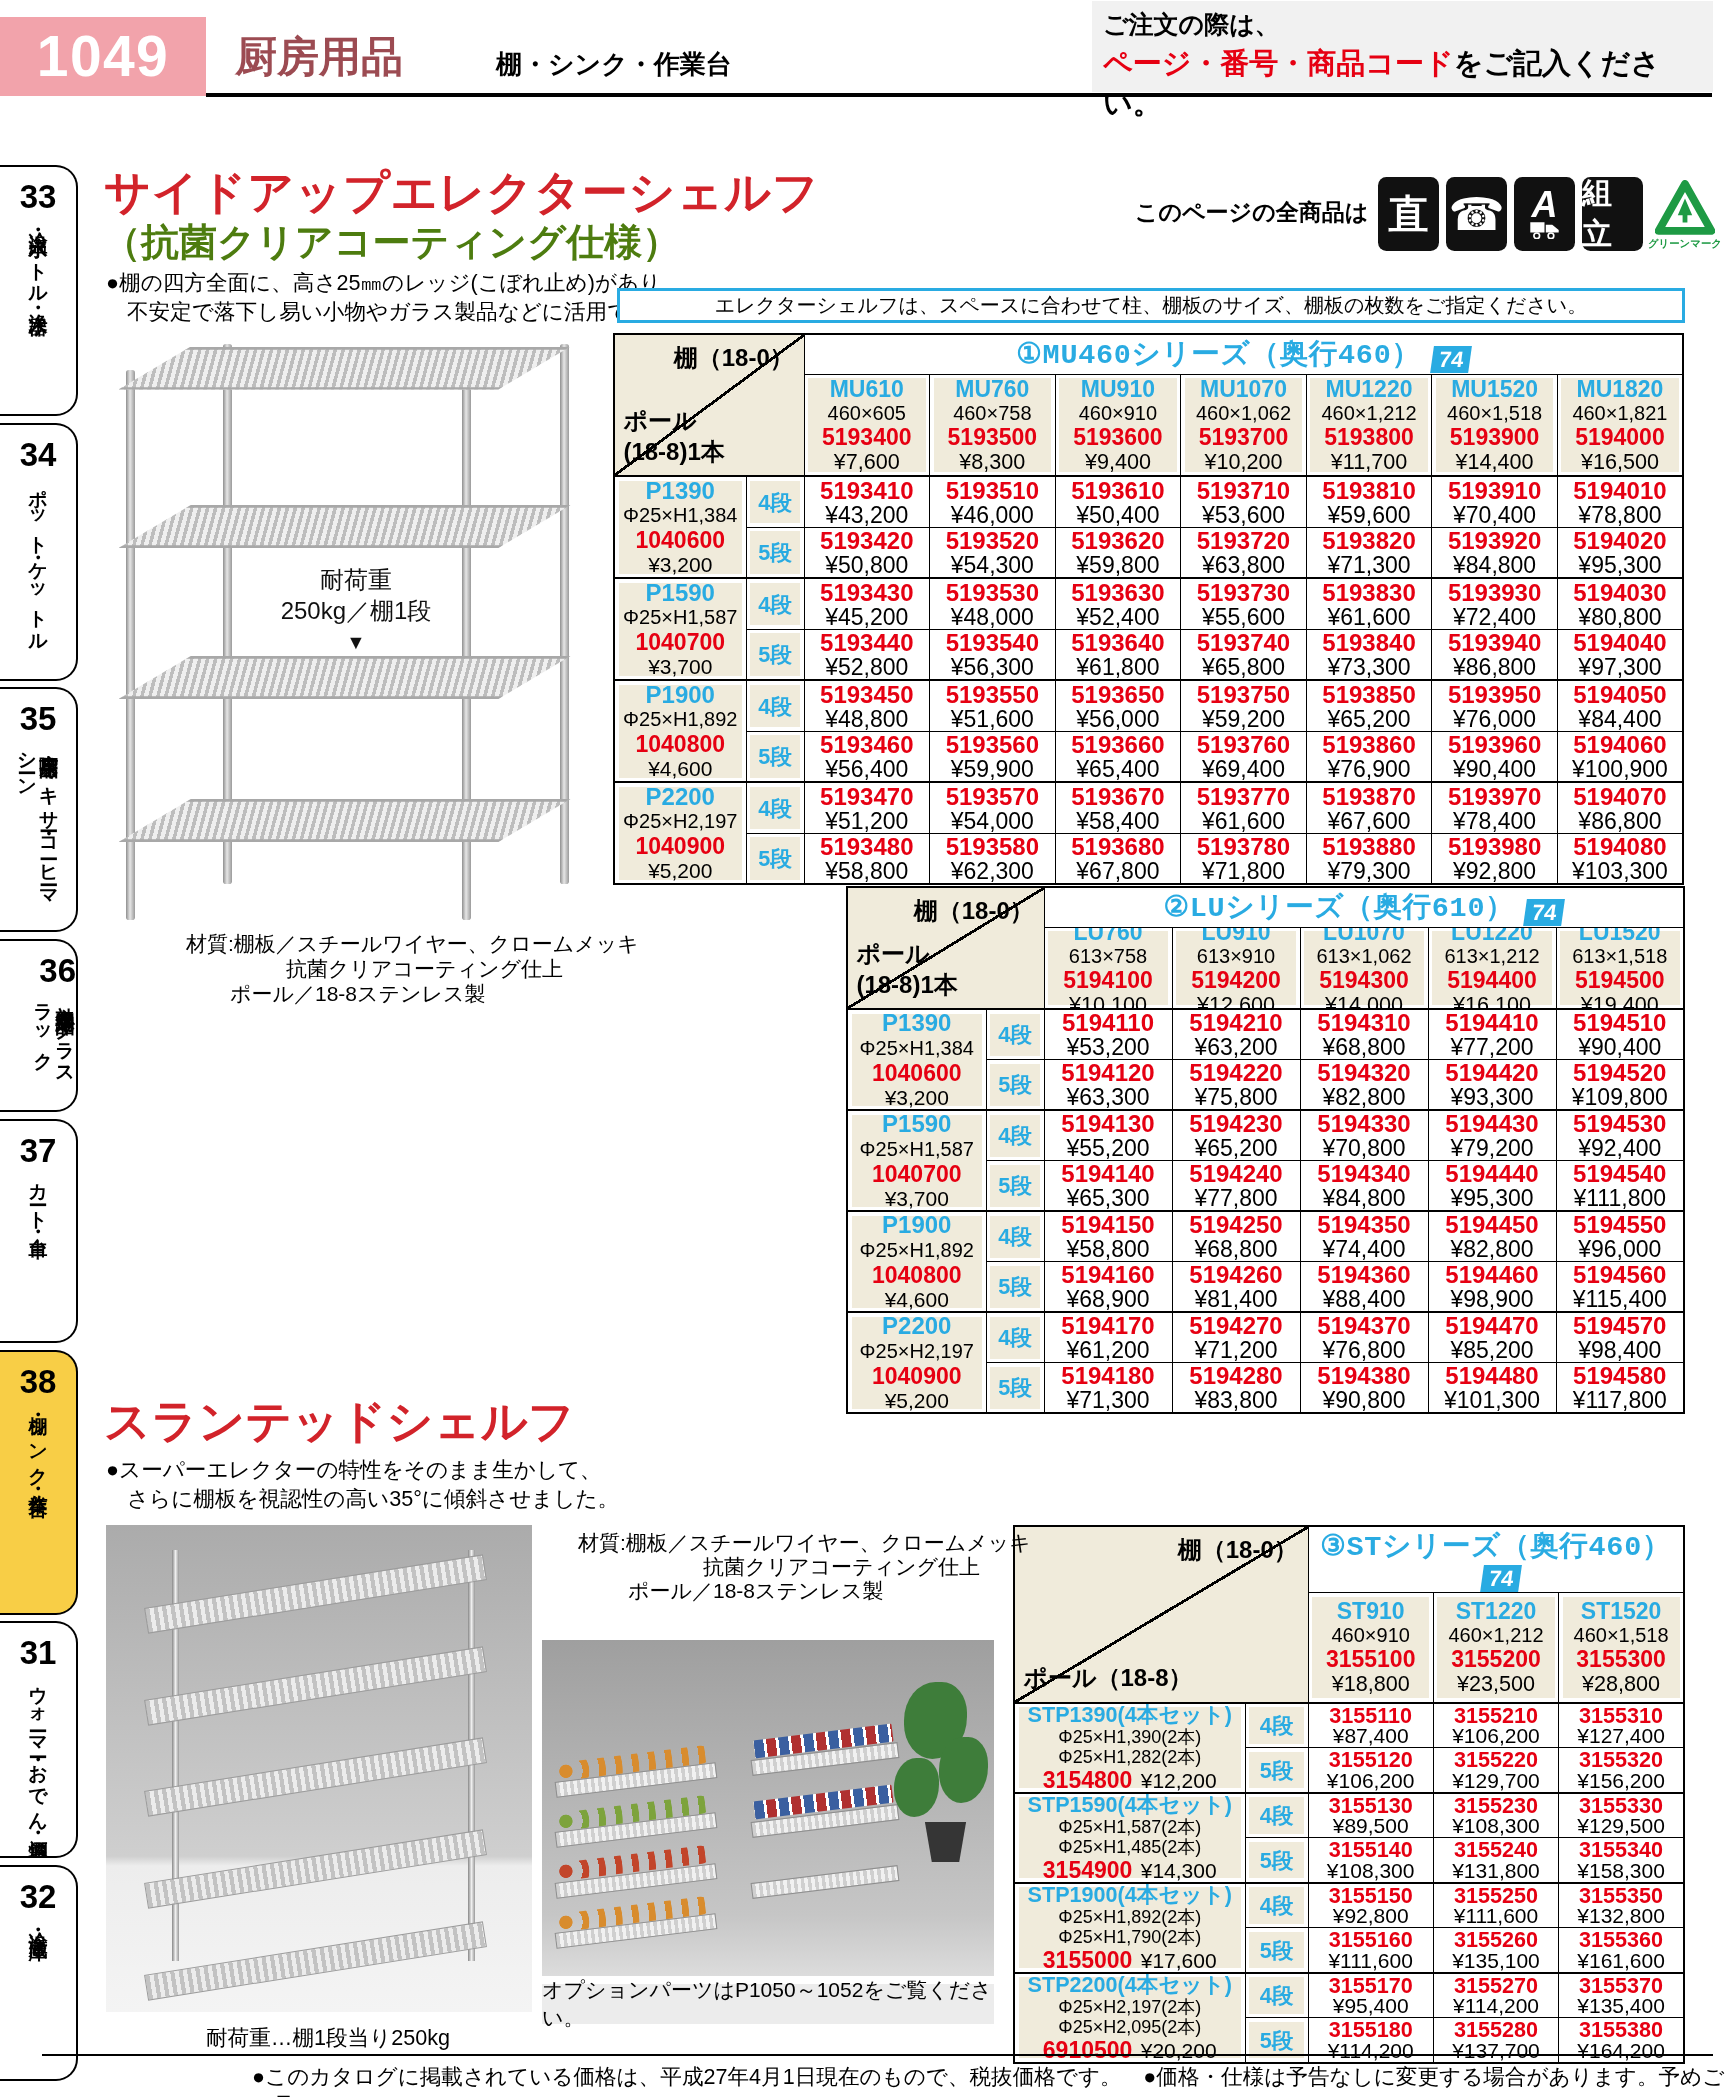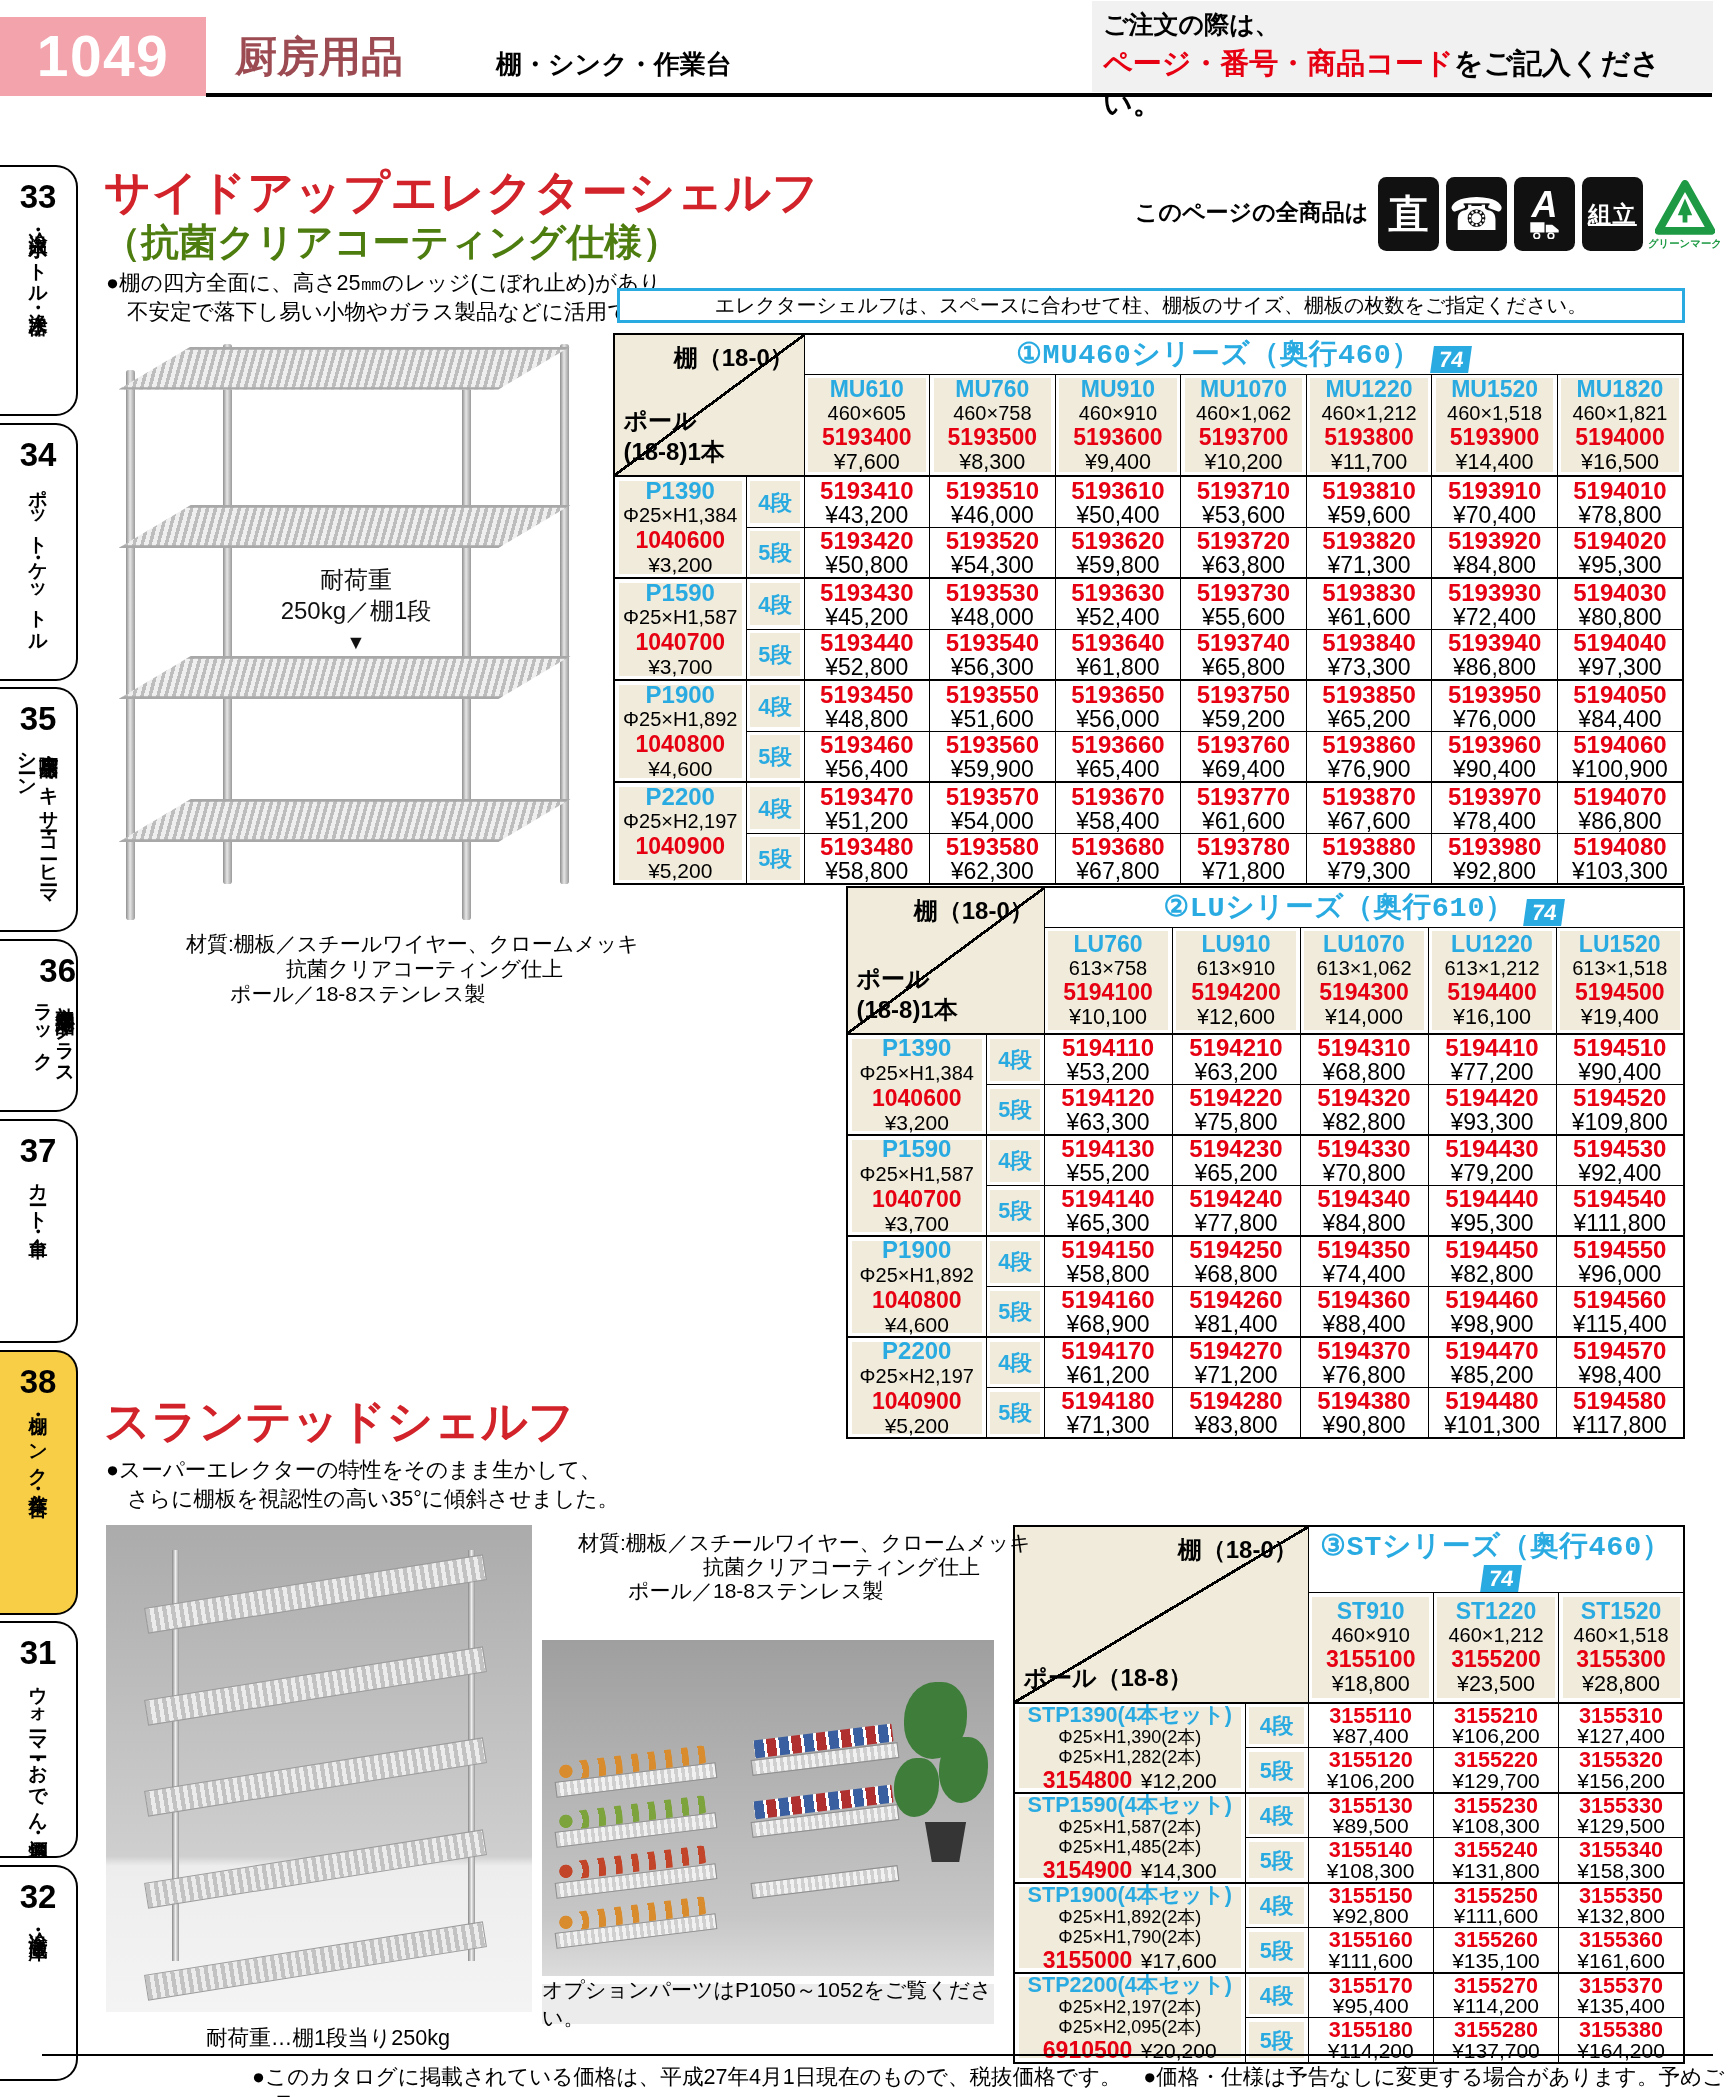--- a/index.html
+++ b/index.html
@@ -34,21 +34,21 @@
   .s1-desc{position:absolute;left:106px;top:269px;font-size:21.6px;line-height:28.5px;}
   .desc-cont{padding-left:21px;}
   .all-products{position:absolute;left:1135px;top:173px;display:flex;align-items:center;}
   .ap-label{font-size:23px;font-weight:bold;margin-right:9.7px;white-space:nowrap;}
   .icon-row{display:flex;align-items:flex-end;gap:7px;}
   .cat-icon{width:61px;height:74px;background:#111;border-radius:8.4px;color:#fff;
         display:flex;flex-direction:column;align-items:center;justify-content:center;font-weight:bold;}
   .ci-direct{font-size:40px;}
   .ci-phone{font-size:45px;}
   .tk-a{font-size:36px;font-style:italic;line-height:0.9;}
-  .ci-assembly{font-size:23px;letter-spacing:1.4px;text-decoration:underline;}
+  .ci-assembly{font-size:30px;letter-spacing:1.4px;}
   .green-mark{width:70px;display:flex;flex-direction:column;align-items:center;justify-content:flex-end;height:78px;}
   .gm-label{font-size:10.4px;color:#1e9a44;font-weight:bold;white-space:nowrap;margin-top:1.4px;}
   .notice-box{position:absolute;left:617px;top:288px;width:1068px;height:35px;border:3.5px solid #29abe2;
         background:#fff;display:flex;align-items:center;justify-content:center;font-size:20px;box-sizing:border-box;}
 
   
   .photo1{position:absolute;left:106px;top:334px;width:482px;height:596px;background:#fff;}
   .pole{position:absolute;width:9px;background:linear-gradient(90deg,#8f8f8f,#e6e6e6 45%,#9a9a9a);border-radius:2.8px;}
   .shelf{position:absolute;left:12.5px;width:452px;height:43px;
         background:repeating-linear-gradient(105deg,#bdbdbd 0 3.5px,#efefef 3.5px 7.7px);
@@ -89,21 +89,21 @@
   .s2-desc{position:absolute;left:106px;top:1456px;font-size:21.6px;line-height:28.5px;}
 
   
   .tbl{position:absolute;}
   .t1{left:613px;top:333px;width:1071px;}
   .t2{left:846px;top:886px;width:839px;}
   .t3{left:1013px;top:1525px;width:672px;}
   .tbl table{border-collapse:collapse;table-layout:fixed;width:100%;background:#fff;border:2.8px solid #000;}
   .tbl td{border:1.4px solid #000;padding:0;text-align:center;vertical-align:middle;overflow:hidden;}
   .t1 .title-row{height:38px;} .t2 .title-row{height:38px;} .t3 .title-row{height:42px;}
-  .t1 .head-row{height:102px;} .t2 .head-row{height:107px;} .t3 .head-row{height:110px;}
+  .t1 .head-row{height:102px;} .t2 .head-row{height:82px;} .t3 .head-row{height:110px;}
   .t1 tr.data{height:51px;} .t2 tr.data{height:50px;} .t3 tr.data{height:45px;}
   tr.group-start td{border-top:2.1px solid #000;}
   .head-row td{border-bottom:2.1px solid #000;}
   .series-title{background:#fff;}
   .st-text{color:#29abe2;font-weight:bold;font-size:28.5px;letter-spacing:0.7px;font-family:Liberation Mono, monospace;}
   .page-badge{display:inline-block;background:#29abe2;color:#fff;font-weight:bold;font-size:22px;
         padding:0.7px 7px;margin-left:11px;transform:skewX(-8deg);vertical-align:middle;}
   .corner{background-color:#f0ebdb;position:relative;
         background-image:linear-gradient(to bottom right,rgba(0,0,0,0) calc(50% - 1.4px),#000 calc(50% - 1.4px),#000 calc(50% + 1.4px),rgba(0,0,0,0) calc(50% + 1.4px));}
   .corner-top{position:absolute;top:7px;right:9.7px;font-size:24px;font-weight:bold;}

